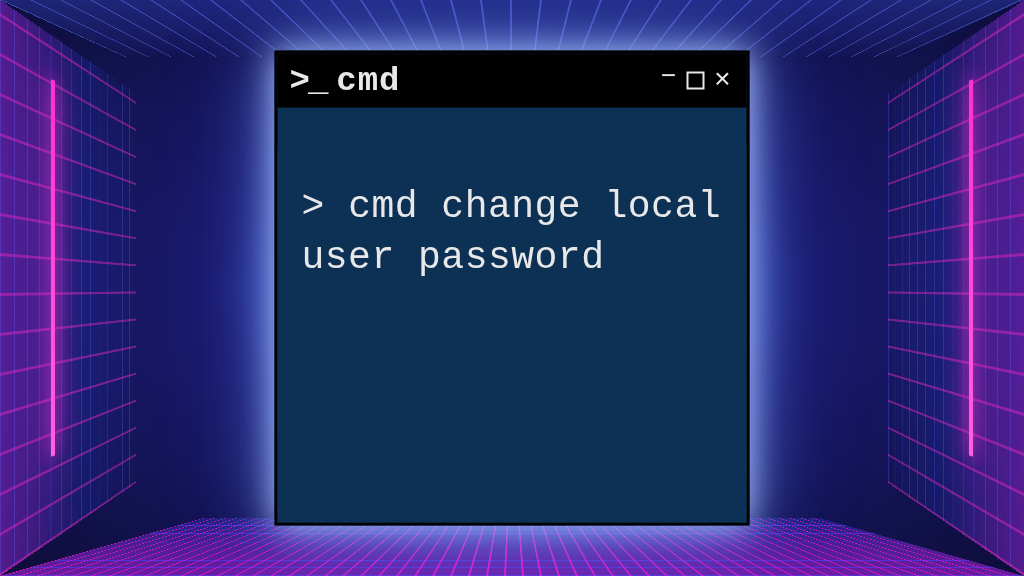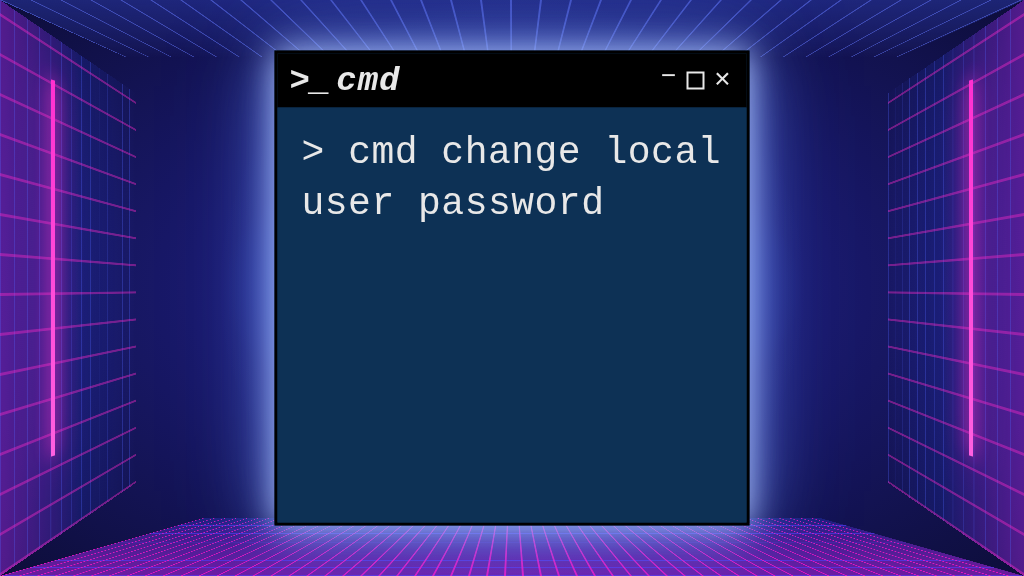--- a/index.html
+++ b/index.html
@@ -149,21 +149,20 @@
       font-size: 34px;
       font-weight: bold;
       letter-spacing: -2px;
       line-height: 1;
     }
     .titlebar-title {
       color: #e8e8e8;
       font-size: 34px;
       font-weight: bold;
       letter-spacing: 1px;
-      font-style: italic;
     }
     .window-controls {
       display: flex;
       align-items: center;
       gap: 6px;
     }
     .ctrl {
       color: #e8e8e8;
       font-size: 26px;
       line-height: 1;
@@ -182,22 +181,23 @@
       width: 18px;
       height: 18px;
       display: inline-block;
     }
     .ctrl-close {
       font-size: 28px;
       font-weight: normal;
     }
     .terminal-body {
       flex: 1;
-      padding: 19px 24px;
+      padding: 34px 24px;
       background: #0d3155;
+      margin-top: 39px;
     }
     .command-line {
       color: #e8e8e8;
       font-size: 38px;
       line-height: 1.35;
       font-weight: normal;
       letter-spacing: 0.5px;
       word-wrap: break-word;
     }
     .prompt-char {

